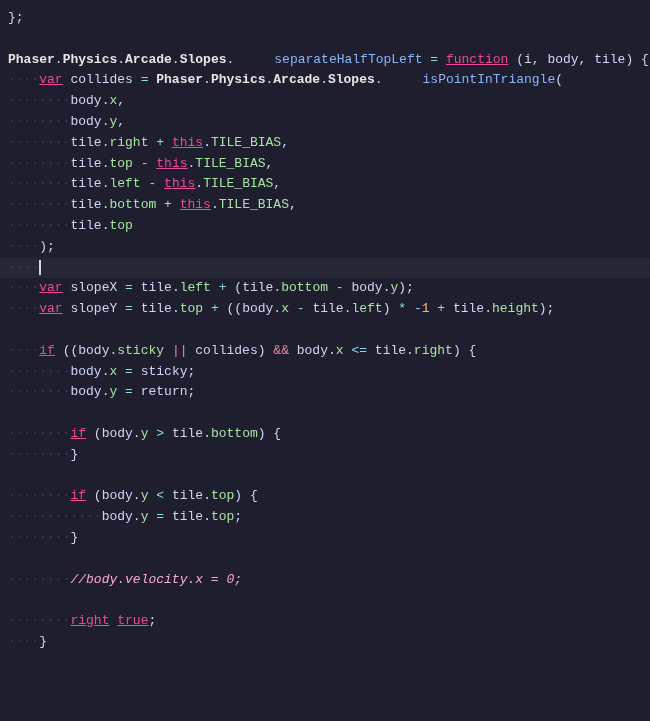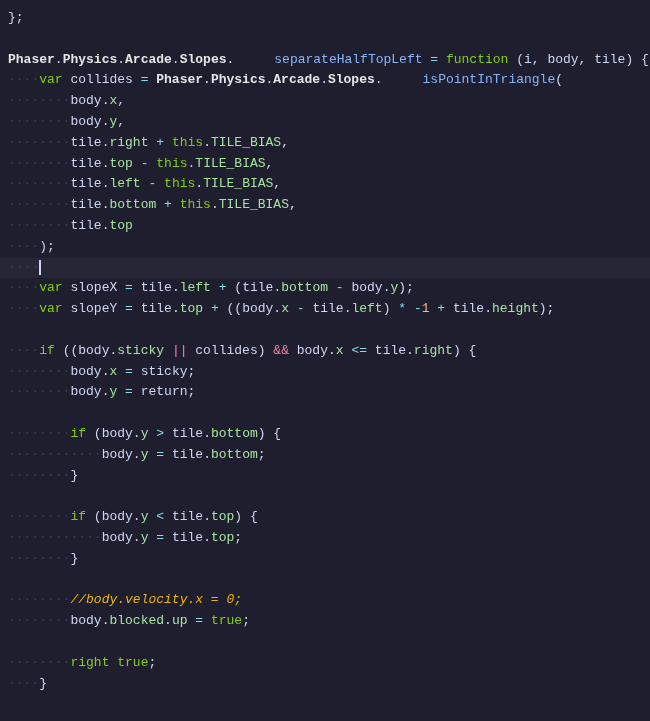--- a/index.html
+++ b/index.html
@@ -22,26 +22,26 @@
       align-items: flex-start;
       min-height: 20.8px;
       padding: 0 0 0 8px;
       white-space: pre;
     }
     .line-content {
       flex: 1;
       white-space: pre;
     }
     
-    .kw { color: #84cc16; } 
+    .kw { color: #ec4899; text-decoration: underline; } 
     .ns { color: #e5e5e5; font-weight: bold; } 
     .punct { color: #cdd6f4; } 
     .op { color: #89dceb; } 
     .num { color: #fab387; } 
-    .comment { color: #eab308; font-style: italic; text-align: right; }
+    .comment { color: #f9a8d4; font-style: italic; text-align: right; }
     .prop { color: #a6e3a1; }
     .plain { color: #cdd6f4; }
     .method { color: #89b4fa; margin-left: 40px; }
     .var-name { color: #cdd6f4; }
     .logic { color: #f38ba8; }
     .curly { color: #cdd6f4; }
     .cursor-line {
       background-color: rgba(255,255,255,0.04);
     }
     .dot { color: #3a3a5c; }
@@ -129,23 +129,20 @@
   </div>
 
   <div class="line">
     <span class="line-content">&nbsp;</span>
   </div>
 
   <div class="line">
     <span class="line-content"><span class="dot">········</span><span class="kw">if</span><span class="plain"> (</span><span class="var-name">body</span><span class="punct">.</span><span class="prop">y</span><span class="plain"> </span><span class="op">&gt;</span><span class="plain"> </span><span class="var-name">tile</span><span class="punct">.</span><span class="prop">bottom</span><span class="plain">) {</span></span>
   </div>
 
-  <div class="line">
-    <span class="line-content"><span class="dot">············</span><span class="var-name">body</span><span class="punct">.</span><span class="prop">y</span><span class="plain"> </span><span class="op">=</span><span class="plain"> </span><span class="var-name">tile</span><span class="punct">.</span><span class="prop">bottom</span><span class="plain">;</span></span>
-  </div>
 
   <div class="line">
     <span class="line-content"><span class="dot">········</span><span class="curly">}</span></span>
   </div>
 
   <div class="line">
     <span class="line-content">&nbsp;</span>
   </div>
 
   <div class="line">
@@ -162,23 +159,20 @@
 
   <div class="line">
     <span class="line-content">&nbsp;</span>
   </div>
 
   <div class="line">
     <span class="line-content"><span class="dot">········</span><span class="comment">//body.velocity.x = 0;</span></span>
   </div>
 
 
-  <div class="line">
-    <span class="line-content"><span class="dot">········</span><span class="var-name">body</span><span class="punct">.</span><span class="prop">blocked</span><span class="punct">.</span><span class="prop">up</span><span class="plain"> </span><span class="op">=</span><span class="plain"> </span><span class="kw">true</span><span class="plain">;</span></span>
-  </div>
 
   <div class="line">
     <span class="line-content">&nbsp;</span>
   </div>
 
   <div class="line">
     <span class="line-content"><span class="dot">········</span><span class="kw">right</span><span class="plain"> </span><span class="kw">true</span><span class="plain">;</span></span>
   </div>
 
   <div class="line">

